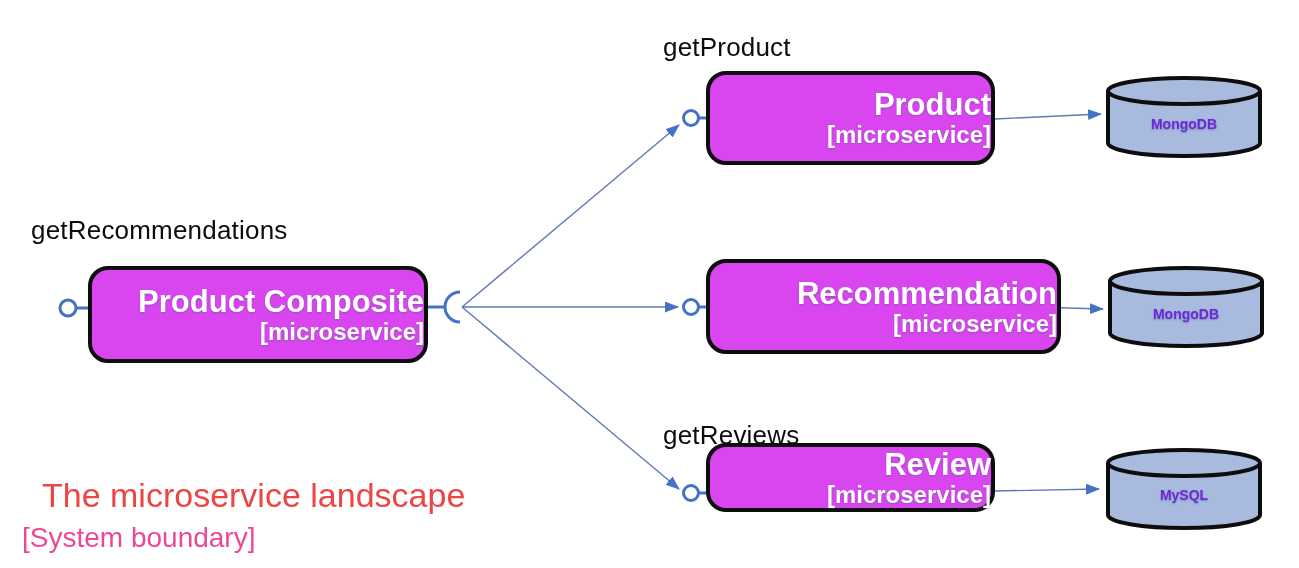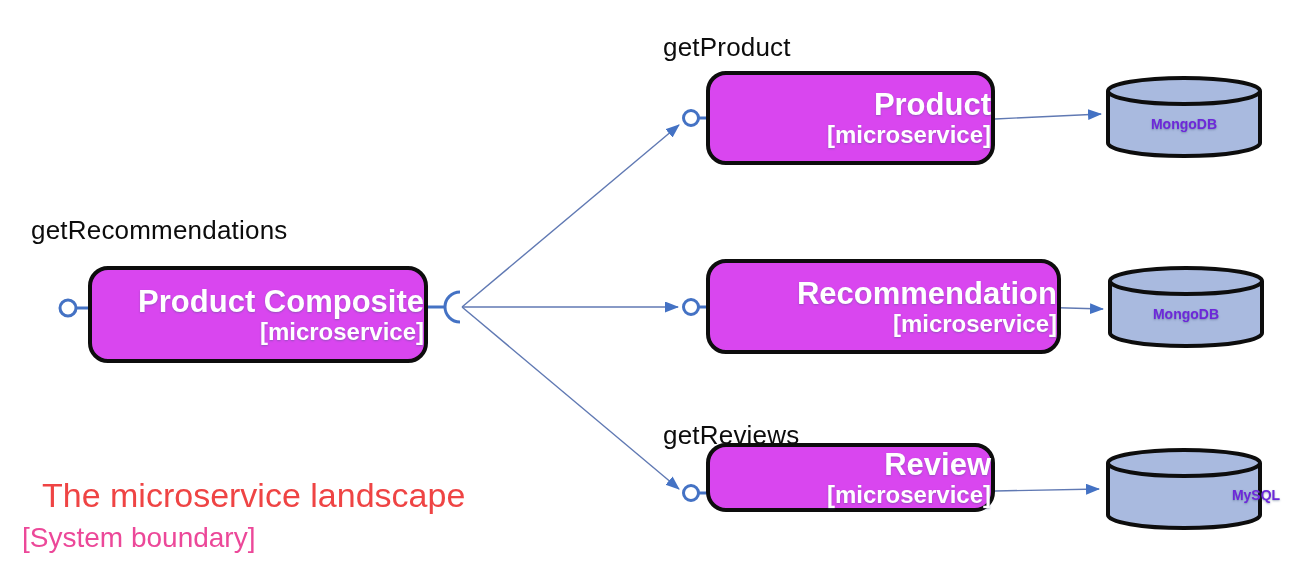--- a/index.html
+++ b/index.html
@@ -116,18 +116,18 @@
     <div class="node-name">Recommendation</div>
     <div class="node-stereo">[microservice]</div>
   </div>
   <div class="node" style="left:706px;top:443px;width:289px;height:69px;">
     <div class="node-name">Review</div>
     <div class="node-stereo">[microservice]</div>
   </div>
 
   <div class="db-label" style="left:1184px;top:124px;">MongoDB</div>
   <div class="db-label" style="left:1186px;top:314px;">MongoDB</div>
-  <div class="db-label" style="left:1256px;top:495px;text-align:center;">MySQL</div>
+  <div class="db-label" style="left:1184px;top:495px;text-align:center;">MySQL</div>
 
   <div class="title">The microservice landscape</div>
   <div class="subtitle">[System boundary]</div>
 
 </div>
 
 </body></html>

